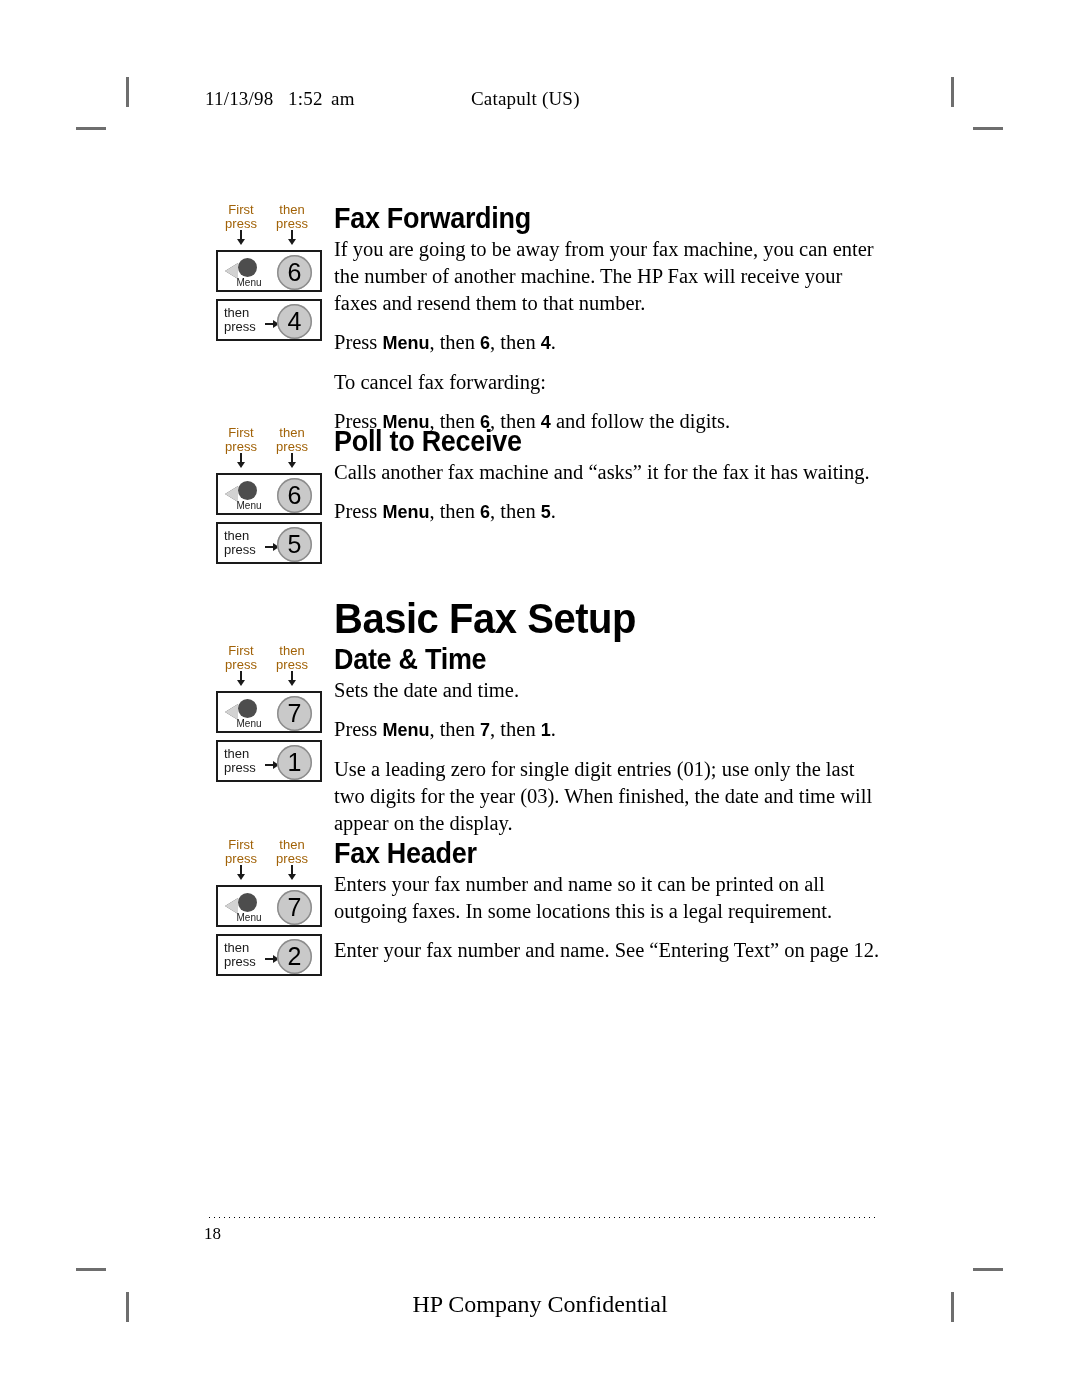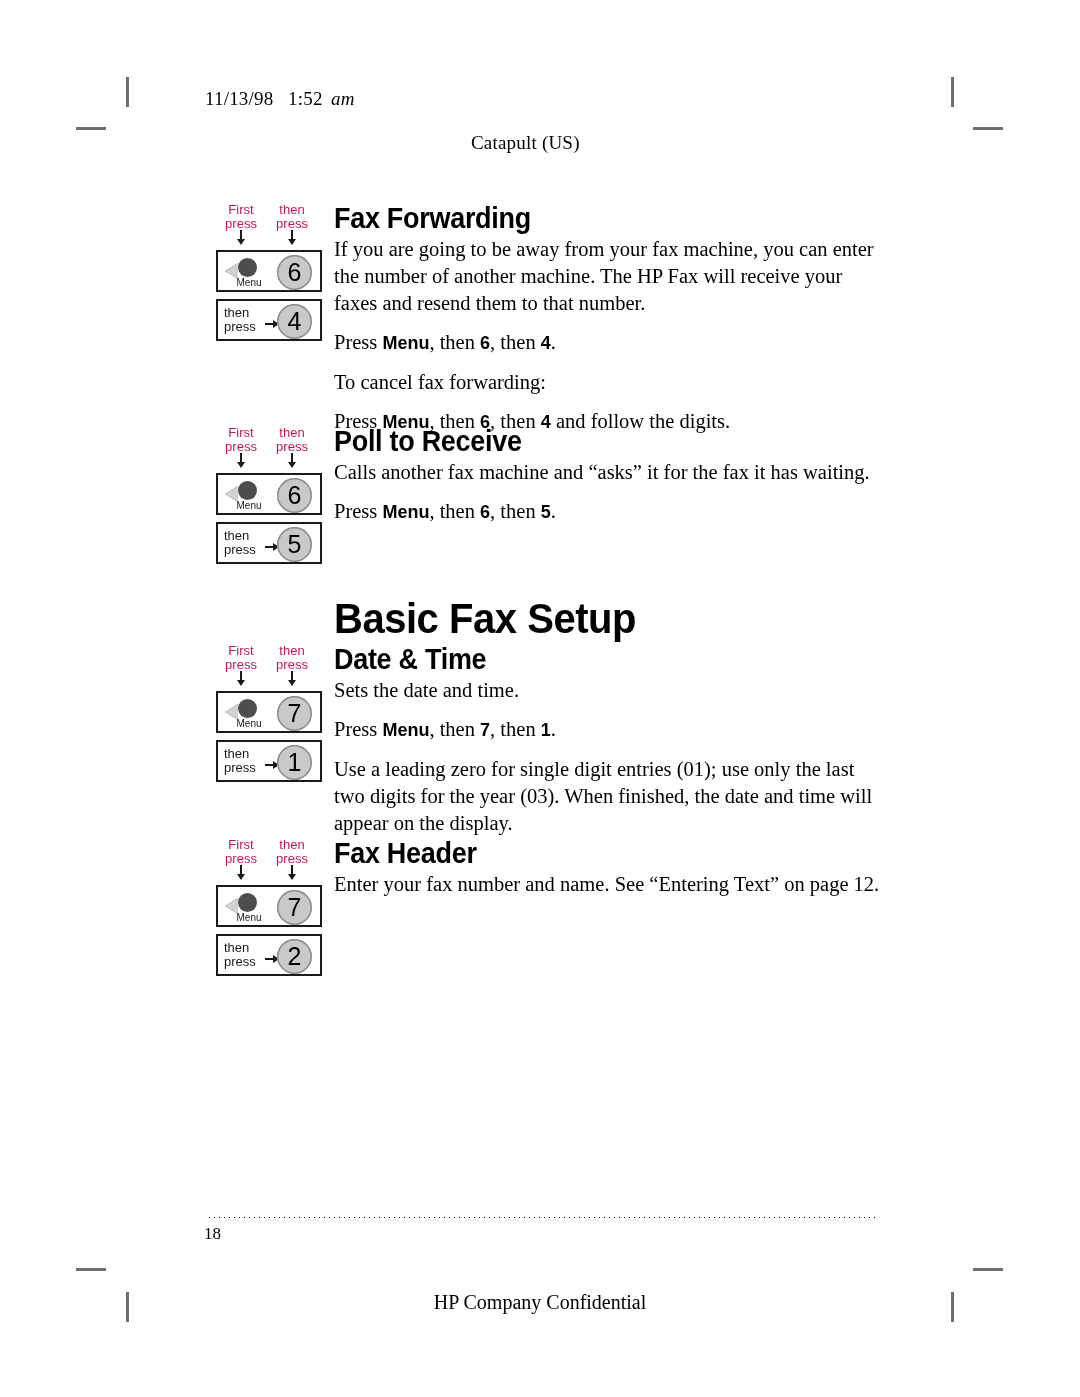--- a/index.html
+++ b/index.html
@@ -28,22 +28,22 @@
   .run-head {
     position: absolute;
     top: 88px;
     left: 205px;
     width: 700px;
     font-size: 19px;
     letter-spacing: 0.2px;
   }
   .run-head .date { position: absolute; left: 0; top: 0; }
   .run-head .time { position: absolute; left: 83px; top: 0; }
-  .run-head .ampm { position: absolute; left: 126px; top: 0; font-style: italic; }
-  .run-head .proj { position: absolute; left: 266px; top: 0; margin-top: 44px; }
+  .run-head .ampm { position: absolute; left: 126px; top: 0; }
+  .run-head .proj { position: absolute; left: 266px; top: 0; }
 
   
   .content {
     position: absolute;
     left: 0;
     top: 0;
     width: 1080px;
   }
 
   
@@ -66,21 +66,21 @@
   }
 
   
   .presslabels {
     position: relative;
     height: 44px;
     width: 106px;
     font-family: "Liberation Sans", "DejaVu Sans", sans-serif;
     font-size: 13px;
     line-height: 13.5px;
-    color: #be185d;
+    color: #a16207;
   }
   .presslabels .lbl {
     position: absolute;
     top: 0;
     text-align: center;
     width: 46px;
   }
   .presslabels .lbl.first { left: 2px; }
   .presslabels .lbl.second { left: 53px; }
   .presslabels .arrow {
@@ -251,21 +251,21 @@
     left: 204px;
     top: 1224px;
     font-size: 17px;
   }
   .confid {
     position: absolute;
     left: 0;
     top: 1291px;
     width: 1080px;
     text-align: center;
-    font-size: 20px;
+    font-size: 24px;
     font-family: "Liberation Serif", "DejaVu Serif", serif;
   }
 </style>
 </head>
 <body>
 
 <div class="crop v" style="left:126px; top:77px;"></div>
 <div class="crop h" style="left:76px; top:127px;"></div>
 <div class="crop v" style="left:951px; top:77px;"></div>
 <div class="crop h" style="left:973px; top:127px;"></div>
@@ -472,20 +472,21 @@
         </div>
         <div class="rightarrow">
             <span class="stem"></span>
             <span class="head"></span>
           </div>
         <div class="numkey">2</div>
       </div>
     </div>
     <div class="textcol">
       <h2 class="sect">Fax Header</h2>
+      <p class="body">Enters your fax number and name so it can be printed on all outgoing faxes. In some locations this is a legal requirement.</p>
       <p class="body">Enter your fax number and name. See “Entering Text” on page 12.</p>
     </div>
   </div>
 
 </div>
 
 <div class="dotrule"></div>
 <div class="pageno">18</div>
 <div class="confid">HP Company Confidential</div>
 

